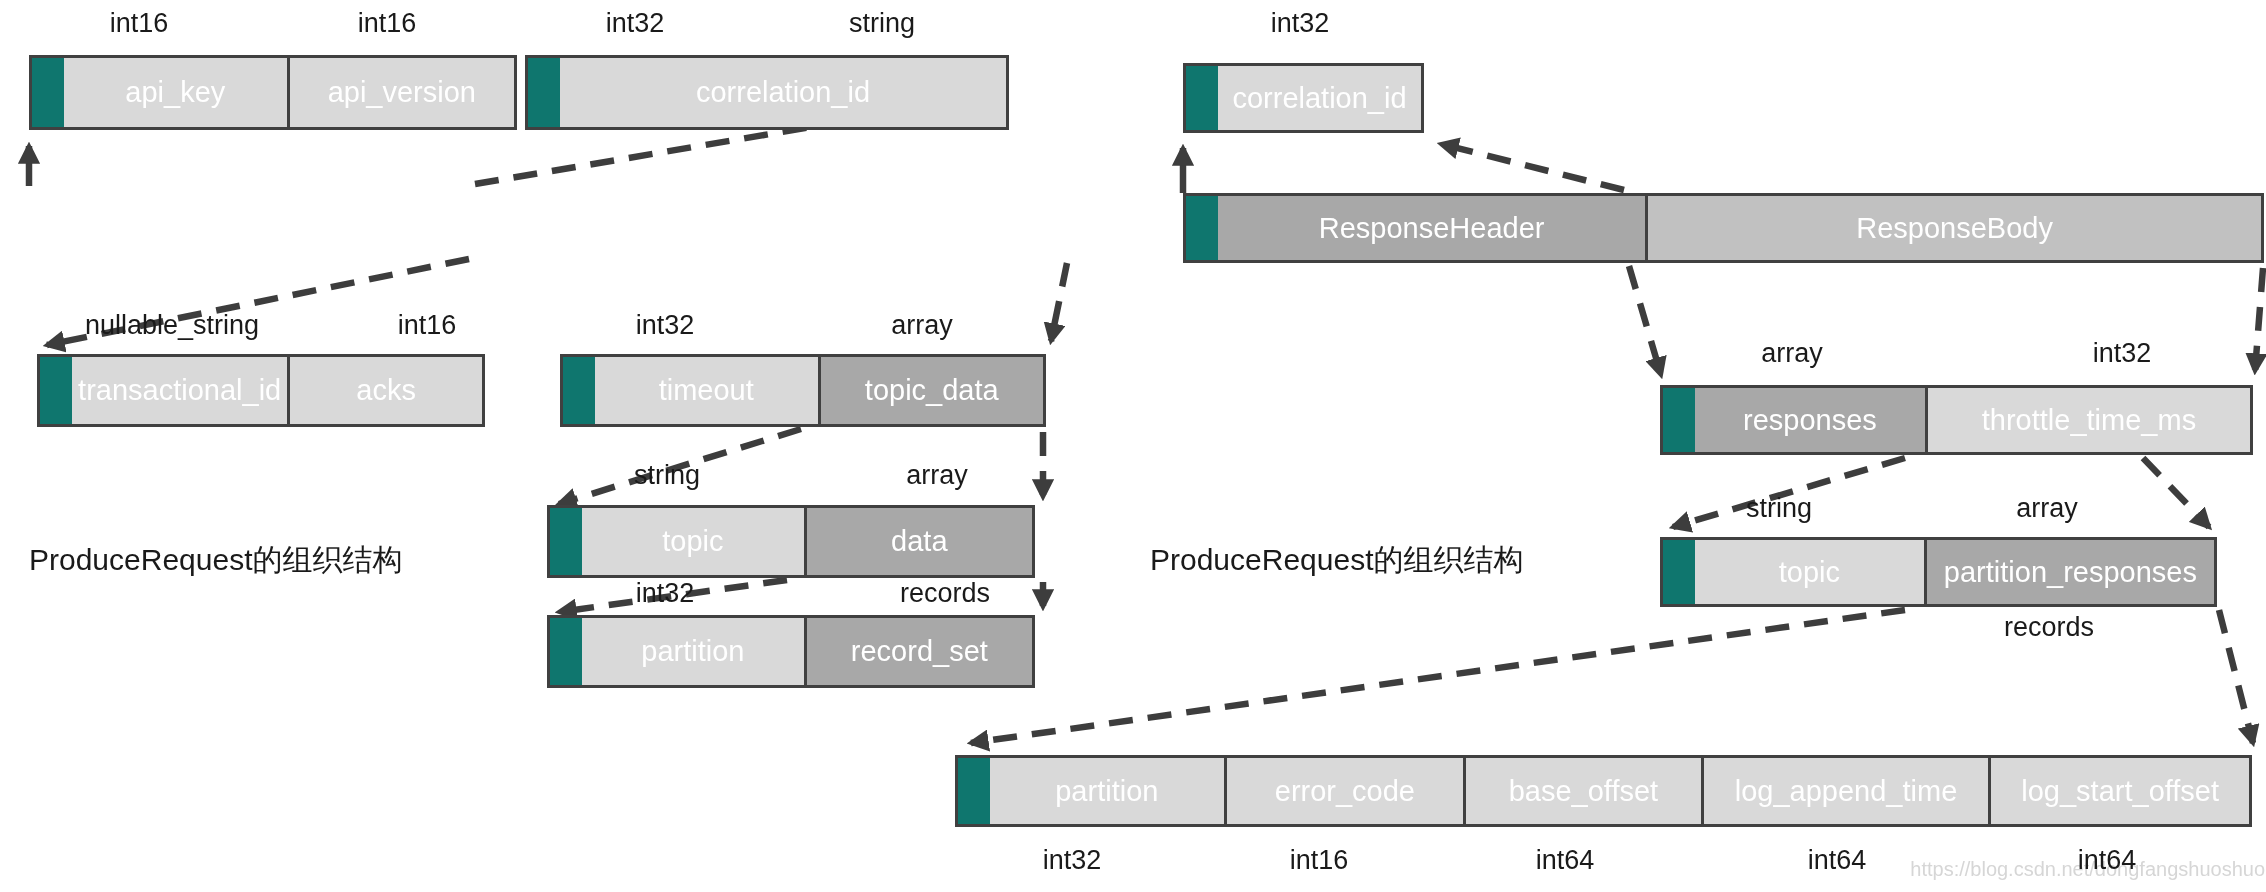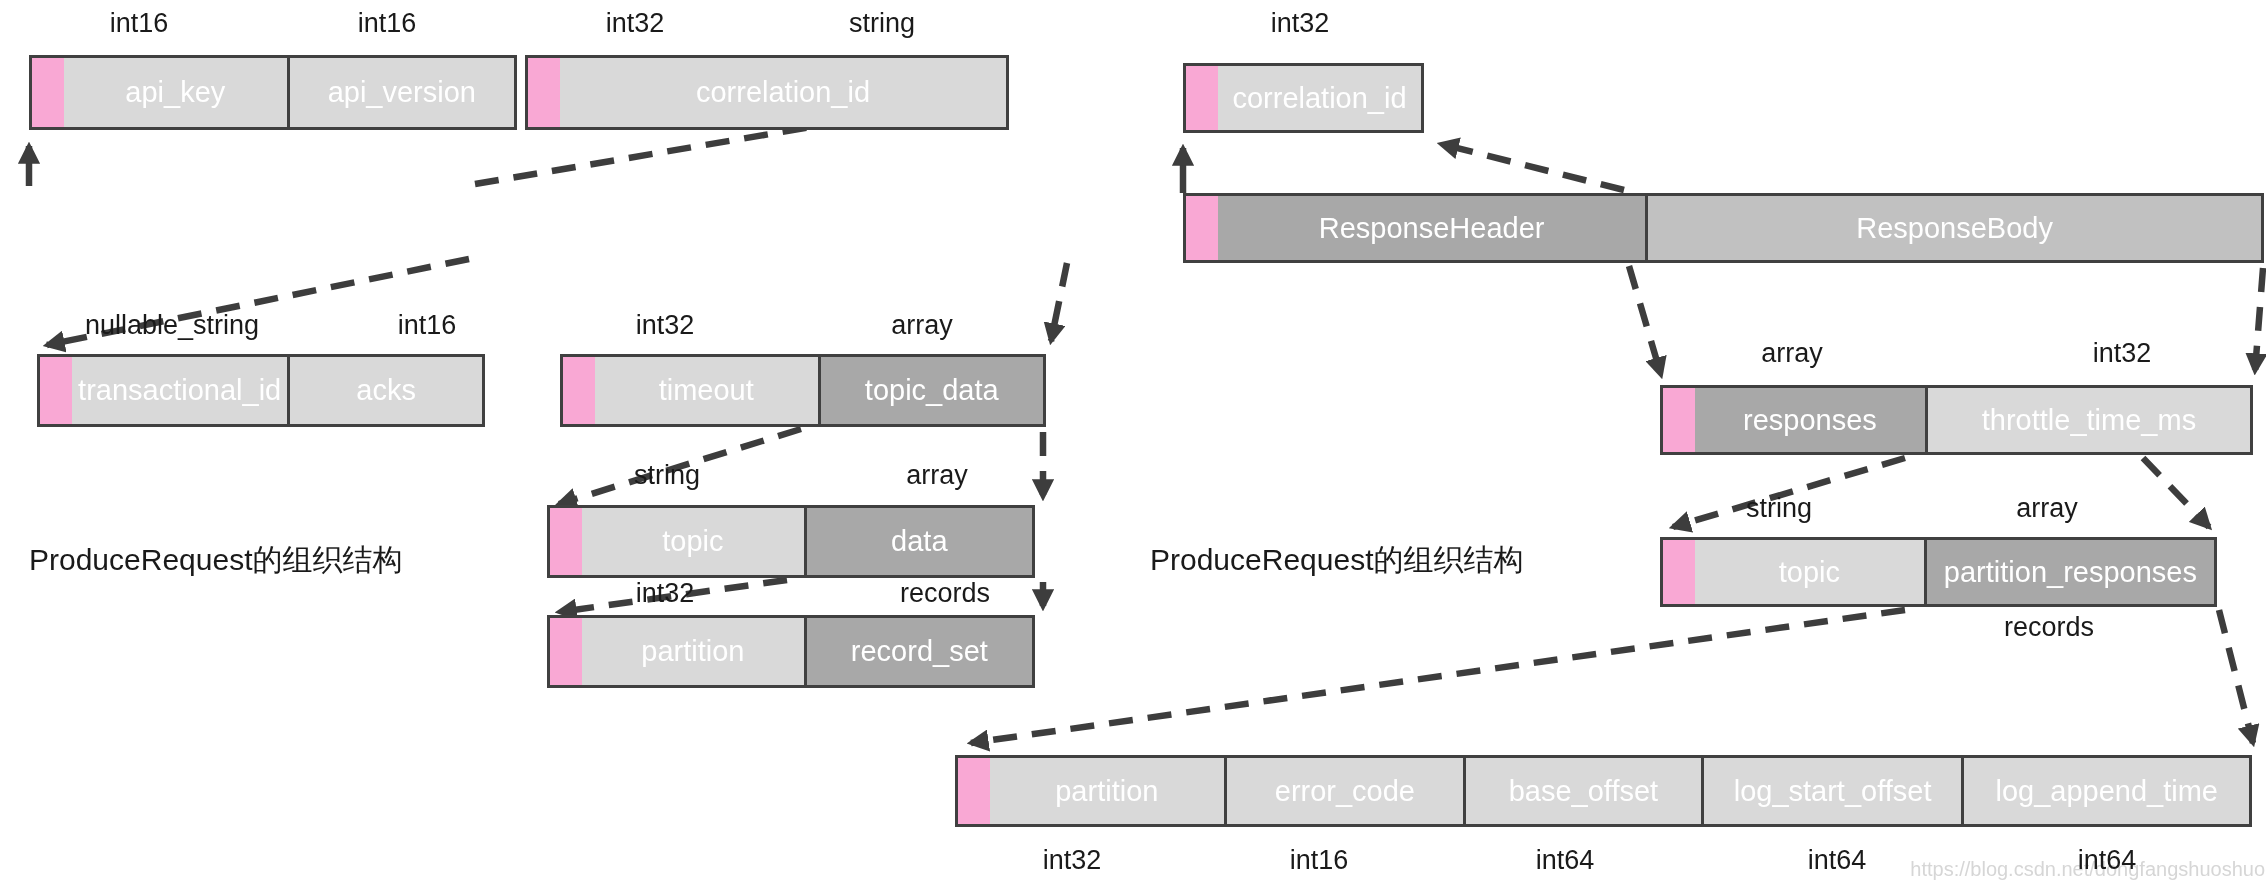--- a/index.html
+++ b/index.html
@@ -5,21 +5,21 @@
   :root{
     --cell-light:#d9d9d9; --cell-medium:#c1c1c1; --cell-dark:#a8a8a8;
     --border:#404040; --arrow:#3d3d3d; --label:#1a1a1a; --celltext:#ffffff;
     --watermark:#d6d6d6;
   }
   *{box-sizing:border-box; margin:0; padding:0;}
   html,body{background:#ffffff;}
   body{font-family:"Liberation Sans","DejaVu Sans",sans-serif;}
   .stage{position:relative; width:2266px; height:892px; background:#ffffff; overflow:hidden;margin-left:7px;}
   .arrows{position:absolute; left:0; top:0; width:2266px; height:892px; z-index:1;}
-  .grp{position:absolute; display:flex; border:3px solid var(--border); z-index:2; background:#f9a8d4;padding-left:32px;}
+  .grp{position:absolute; display:flex; border:3px solid var(--border); z-index:2; background:#0f766e;padding-left:32px;}
   .cell{display:flex; align-items:center; justify-content:center;
         font-size:29px; color:var(--celltext); overflow:hidden; white-space:nowrap;}
   .cell + .cell{border-left:3px solid var(--border);}
   .light{background:var(--cell-light);}
   .medium{background:var(--cell-medium);}
   .dark{background:var(--cell-dark);}
   .tlabel{position:absolute; transform:translateX(-50%); font-size:27px; color:var(--label);
           white-space:nowrap; z-index:3;}
   .caption{position:absolute; font-size:30px; color:var(--label); white-space:nowrap; z-index:3;}
   .watermark{position:absolute; font-size:20px; color:var(--watermark); white-space:nowrap; z-index:0;}
@@ -176,25 +176,25 @@
   <div class="grp" style="left:948px;top:755px;width:1297px;height:72px">
     <div class="cell light" style="flex:243">
         <span>partition</span>
       </div>
     <div class="cell light" style="flex:246">
         <span>error_code</span>
       </div>
     <div class="cell light" style="flex:244">
         <span>base_offset</span>
       </div>
+    <div class="cell light" style="flex:296">
+        <span>log_append_time</span>
+      </div>
     <div class="cell light" style="flex:268">
         <span>log_start_offset</span>
-      </div>
-    <div class="cell light" style="flex:296">
-        <span>log_append_time</span>
       </div>
   </div>
 
   <div class="tlabel" style="left:1065px;top:845px">int32</div>
   <div class="tlabel" style="left:1312px;top:845px">int16</div>
   <div class="tlabel" style="left:1558px;top:845px">int64</div>
   <div class="tlabel" style="left:1830px;top:845px">int64</div>
   <div class="tlabel" style="left:2100px;top:845px">int64</div>
 
   <div class="watermark" style="right:8px;top:858px">https://blog.csdn.net/dongfangshuoshuo</div>

